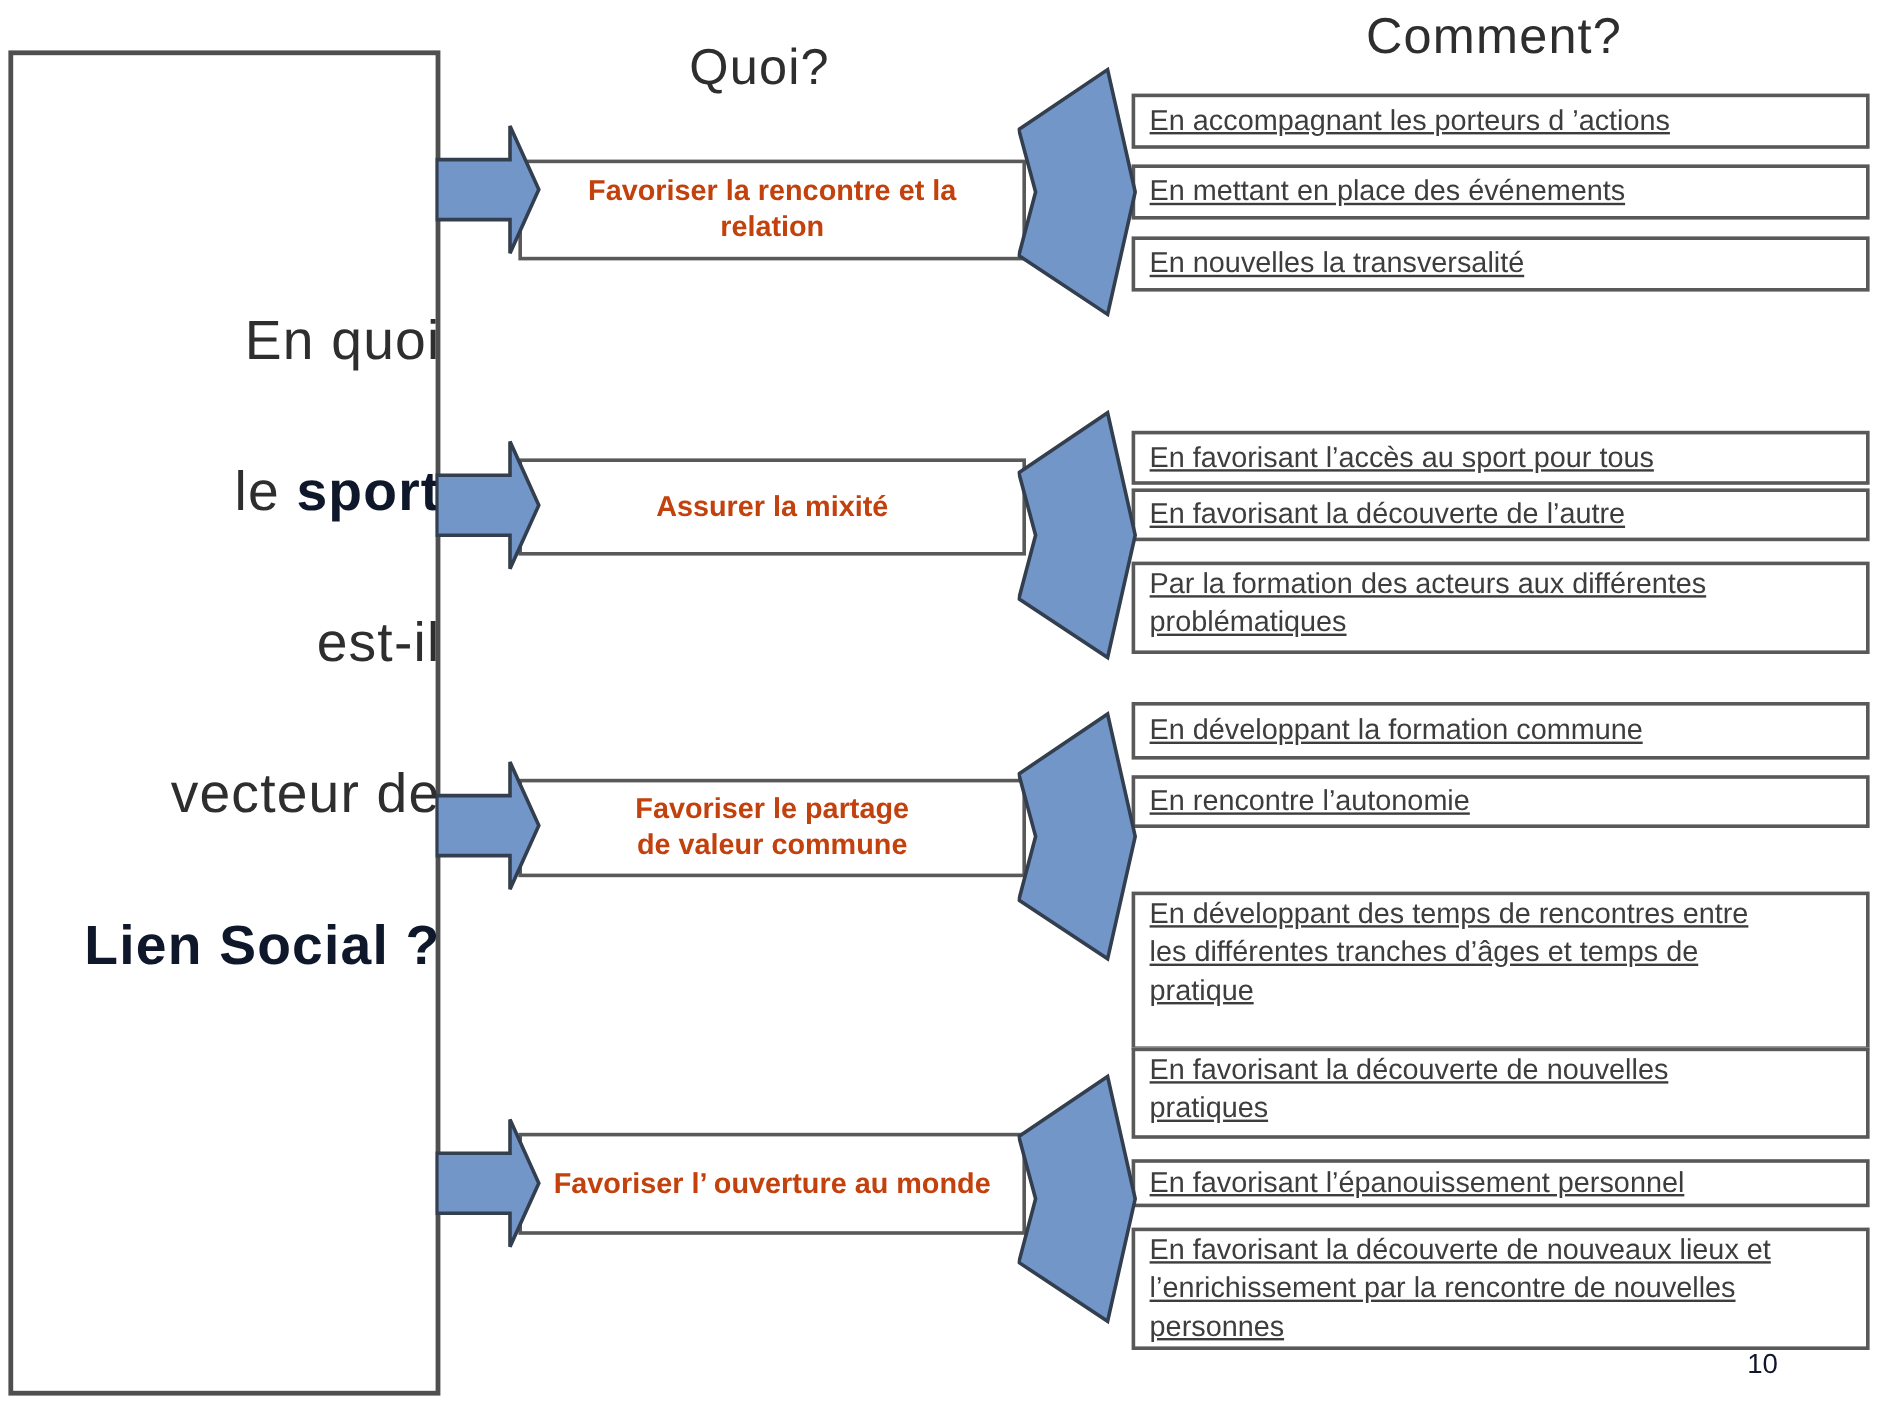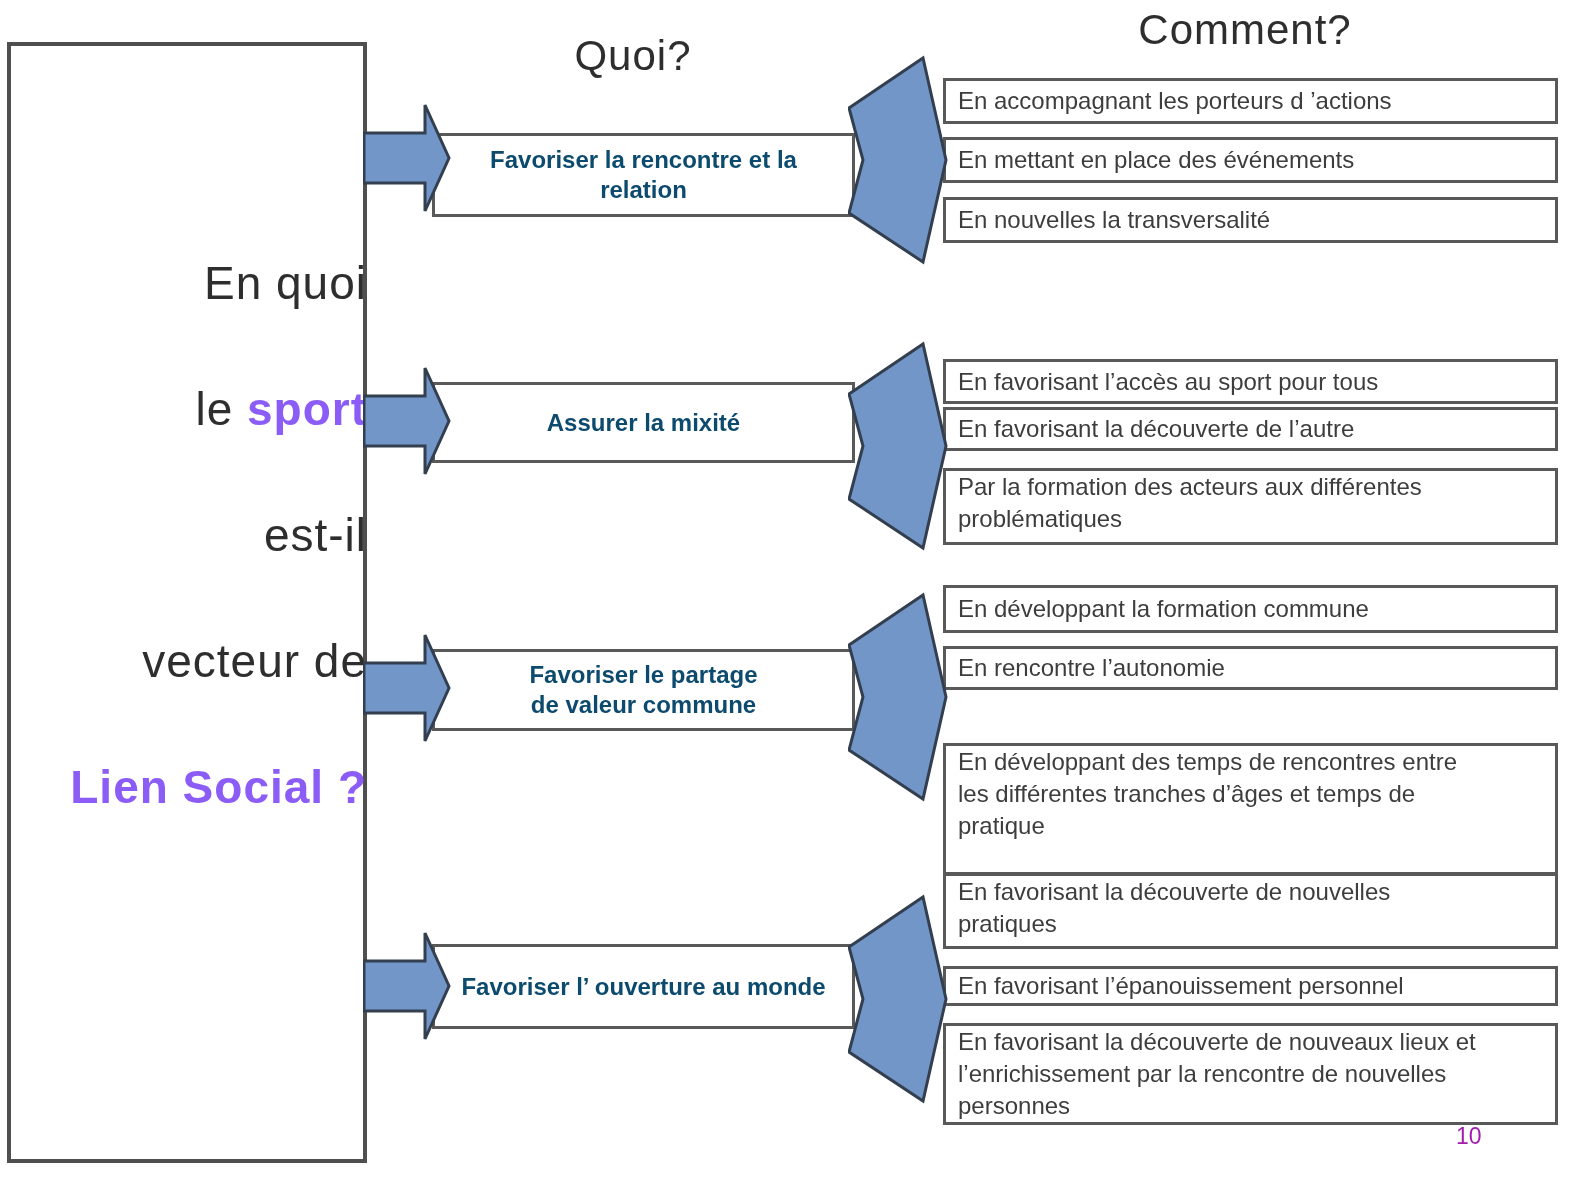--- a/index.html
+++ b/index.html
@@ -2,39 +2,39 @@
 <html style="--arrow-fill: #7396c9; --arrow-stroke: #333f4e; --box-border: #595959; --box-border-dark: #4f4f4f;"><head>
 <meta charset="utf-8">
 <style>
   html,body{margin:0;padding:0;background:#ffffff;}
   body{font-family:"Liberation Sans", sans-serif; width:1573px; height:1180px; position:relative; overflow:hidden;}
   .abs{position:absolute;}
   
   .bigbox{left:7px; top:42px; width:360px; height:1121px; background:#fff; border:4px solid var(--box-border-dark); box-sizing:border-box; z-index:1;}
   .qtext{left:7px; top:220px; width:360px; z-index:2; color:#2e2e2e;}
   .qline{height:126px; display:flex; align-items:center; justify-content:flex-end; font-size:46px; letter-spacing:1px; white-space:pre;}
-  .qline b{color:#8b5cf6;}
+  .qline b{color:#0f172a;}
   
   .colhead{font-size:42px; color:#2e2e2e; text-align:center; z-index:2; letter-spacing:1px;}
   .head-quoi{left:523px; top:32px; width:220px;}
   .head-comment{left:1105px; top:6px; width:280px;}
   
   .qbox{left:432px; width:423px; background:#fff; border:3px solid var(--box-border); box-sizing:border-box;
         display:flex; align-items:center; justify-content:center; text-align:center;
-        font-size:24px; font-weight:bold; color:#0c4a6e; line-height:30px; white-space:pre-line; z-index:2; padding:0 4px;}
+        font-size:24px; font-weight:bold; color:#c2410c; line-height:30px; white-space:pre-line; z-index:2; padding:0 4px;}
   
   .cbox{left:943px; width:615px; background:#fff; border:3px solid var(--box-border); box-sizing:border-box;
         font-size:24px; color:#3d3d3d; display:flex; align-items:center; padding:0 12px;
-        white-space:pre-line; line-height:32px; z-index:2; overflow:hidden;}
+        white-space:pre-line; line-height:32px; z-index:2; overflow:hidden;text-decoration:underline;}
   .cbox.multi{align-items:flex-start; padding-top:0;}
   
   .sarrow{left:363px; width:88px; height:112px; z-index:5;}
   .barrow{left:848px; width:100px; height:210px; z-index:5;}
   .sarrow svg,.barrow svg{display:block; width:100%; height:100%;}
-  .pagenum{left:1456px; top:1123px; width:70px; font-size:23px; color:#a21caf; z-index:3;}
+  .pagenum{left:1456px; top:1123px; width:70px; font-size:23px; color:#0f172a; z-index:3;}
 </style>
 </head>
 <body>
 
 <div class="abs bigbox"></div>
 <div class="abs qtext">
   <div class="qline"><span>En quoi</span><b></b></div>
   <div class="qline"><span>le </span><b>sport</b></div>
   <div class="qline"><span>est-il</span><b></b></div>
   <div class="qline"><span>vecteur de</span><b></b></div>

